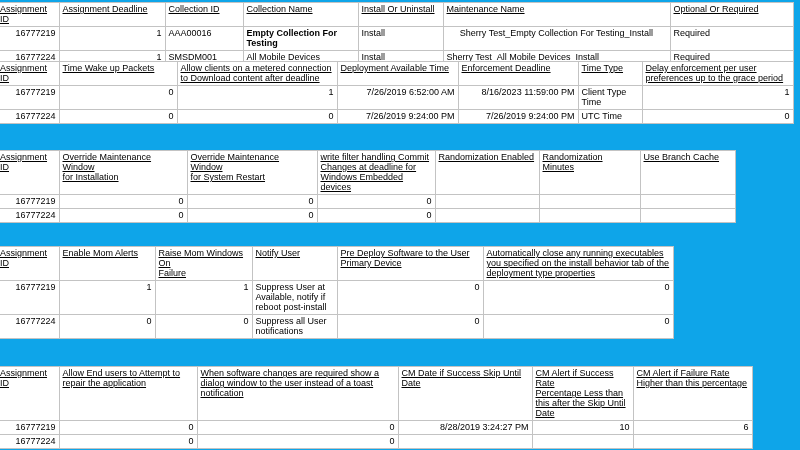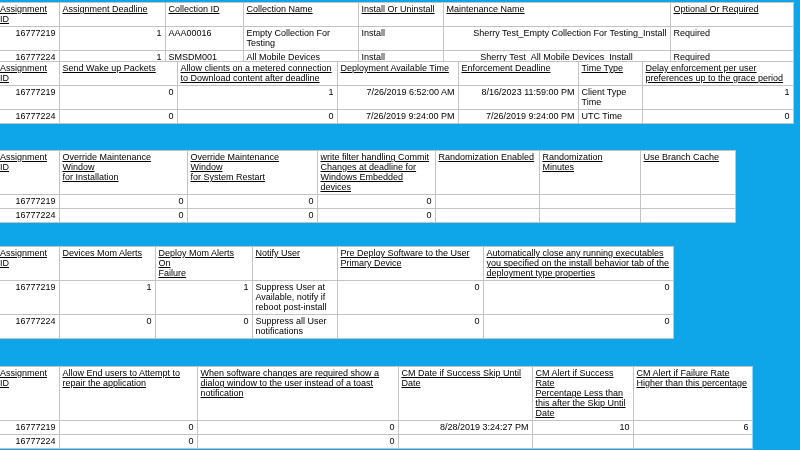--- a/index.html
+++ b/index.html
@@ -78,50 +78,50 @@
           <th>Install Or Uninstall</th>
           <th>Maintenance Name</th>
           <th>Optional Or Required</th>
         </tr>
       </thead>
       <tbody>
         <tr>
           <td style="text-align: right;">16777219</td>
           <td style="text-align: right;">1</td>
           <td style="text-align: left;">AAA00016</td>
-          <td style="text-align: left;">Empty Collection For Testing</td>
+          <td style="text-align: left; font-weight: bold;">Empty Collection For Testing</td>
           <td style="text-align: left;">Install</td>
-          <td style="text-align: right;">Sherry Test_Empty Collection For Testing_Install</td>
+          <td style="text-align: center;">Sherry Test_Empty Collection For Testing_Install</td>
           <td style="text-align: left;">Required</td>
         </tr>
         <tr>
           <td style="text-align: right;">16777224</td>
           <td style="text-align: right;">1</td>
           <td style="text-align: left;">SMSDM001</td>
           <td style="text-align: left;">All Mobile Devices</td>
           <td style="text-align: left;">Install</td>
-          <td style="text-align: center; margin-left: 48px;">Sherry Test_All Mobile Devices_Install</td>
+          <td style="text-align: left; margin-left: 48px;">Sherry Test_All Mobile Devices_Install</td>
           <td style="text-align: left;">Required</td>
         </tr>
       </tbody>
     </table>
     <table class="rpt" style="top: 61px; width: 793px;">
       <colgroup>
         <col style="width: 59px;">
         <col style="width: 118px;">
         <col style="width: 160px;">
         <col style="width: 121px;">
         <col style="width: 120px;">
         <col style="width: 64px;">
         <col style="width: 151px;">
       </colgroup>
       <thead>
         <tr>
           <th>Assignment ID</th>
-          <th>Send Wake up Packets</th>
+          <th>Time Wake up Packets</th>
           <th>Allow clients on a metered connection
 to Download content after deadline</th>
           <th>Deployment Available Time</th>
           <th>Enforcement Deadline</th>
           <th>Time Type</th>
           <th>Delay enforcement per user
 preferences up to the grace period</th>
         </tr>
       </thead>
       <tbody>
@@ -197,22 +197,22 @@
         <col style="width: 59px;">
         <col style="width: 96px;">
         <col style="width: 97px;">
         <col style="width: 85px;">
         <col style="width: 146px;">
         <col style="width: 190px;">
       </colgroup>
       <thead>
         <tr>
           <th>Assignment ID</th>
-          <th>Devices Mom Alerts</th>
-          <th>Deploy Mom Alerts On
+          <th>Enable Mom Alerts</th>
+          <th>Raise Mom Windows On
 Failure</th>
           <th>Notify User</th>
           <th>Pre Deploy Software to the User
 Primary Device</th>
           <th>Automatically close any running executables
 you specified on the install behavior tab of the
 deployment type properties</th>
         </tr>
       </thead>
       <tbody>

